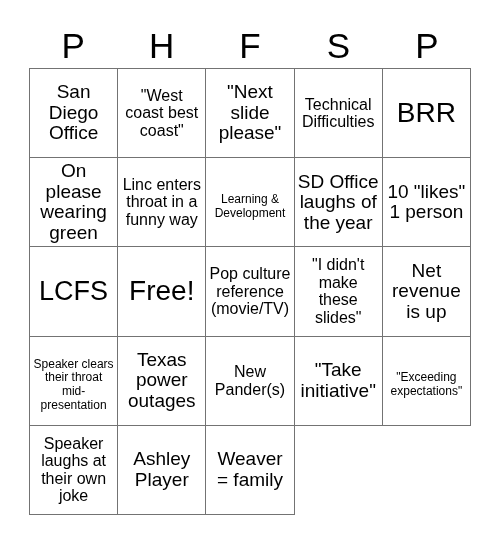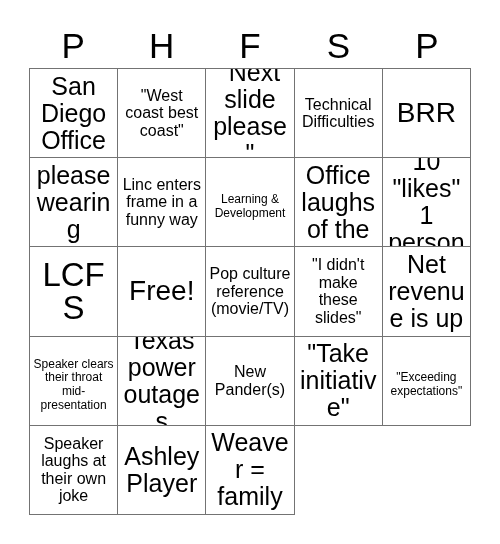--- a/index.html
+++ b/index.html
@@ -75,22 +75,22 @@
   .cell-text {
     display: block;
     width: 100%;
     line-height: 1.07;
     word-wrap: break-word;
     hyphens: none;
   }
 
   
   .size-xl  { font-size: 28px; line-height: 1.0; }
-  .size-lg  { font-size: 33px; line-height: 1.02; }
-  .size-md  { font-size: 25px; line-height: 1.08; text-align: center; }
+  .size-lg  { font-size: 27px; line-height: 1.02; }
+  .size-md  { font-size: 19px; line-height: 1.08; text-align: center; }
   .size-sm  { font-size: 16px; line-height: 1.1; }
   .size-xs  { font-size: 12px; line-height: 1.15; margin-top: 9px; }
 </style>
 </head>
 <body>
 
 <div id="bingo-card">
 
   <div id="header-letters">
       <div class="header-letter">P</div>
@@ -113,21 +113,21 @@
       <div class="bingo-cell">
         <span class="cell-text size-sm">Technical Difficulties</span>
       </div>
       <div class="bingo-cell">
         <span class="cell-text size-xl">BRR</span>
       </div>
       <div class="bingo-cell">
         <span class="cell-text size-md">On please wearing green</span>
       </div>
       <div class="bingo-cell">
-        <span class="cell-text size-sm">Linc enters frame in a funny way</span>
+        <span class="cell-text size-sm">Linc enters throat in a funny way</span>
       </div>
       <div class="bingo-cell">
         <span class="cell-text size-xs">Learning &amp; Development</span>
       </div>
       <div class="bingo-cell">
         <span class="cell-text size-md">SD Office laughs of the year</span>
       </div>
       <div class="bingo-cell">
         <span class="cell-text size-md">10 "likes" 1 person</span>
       </div>

